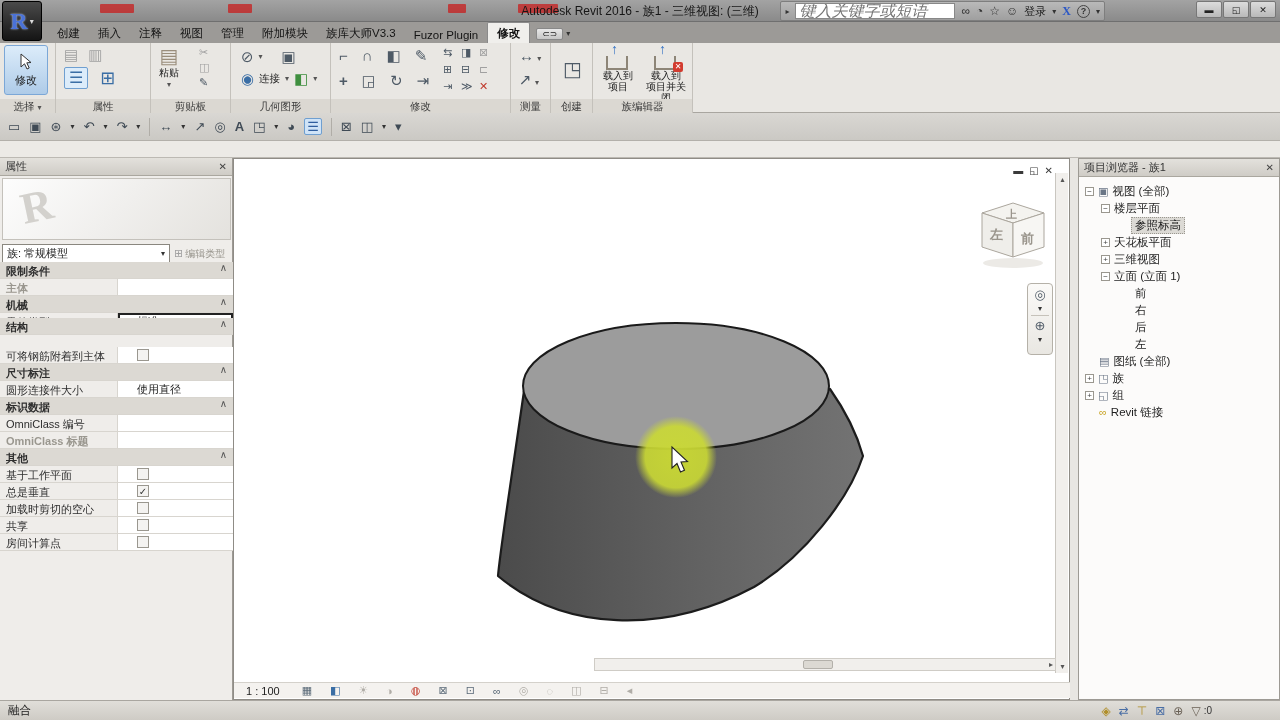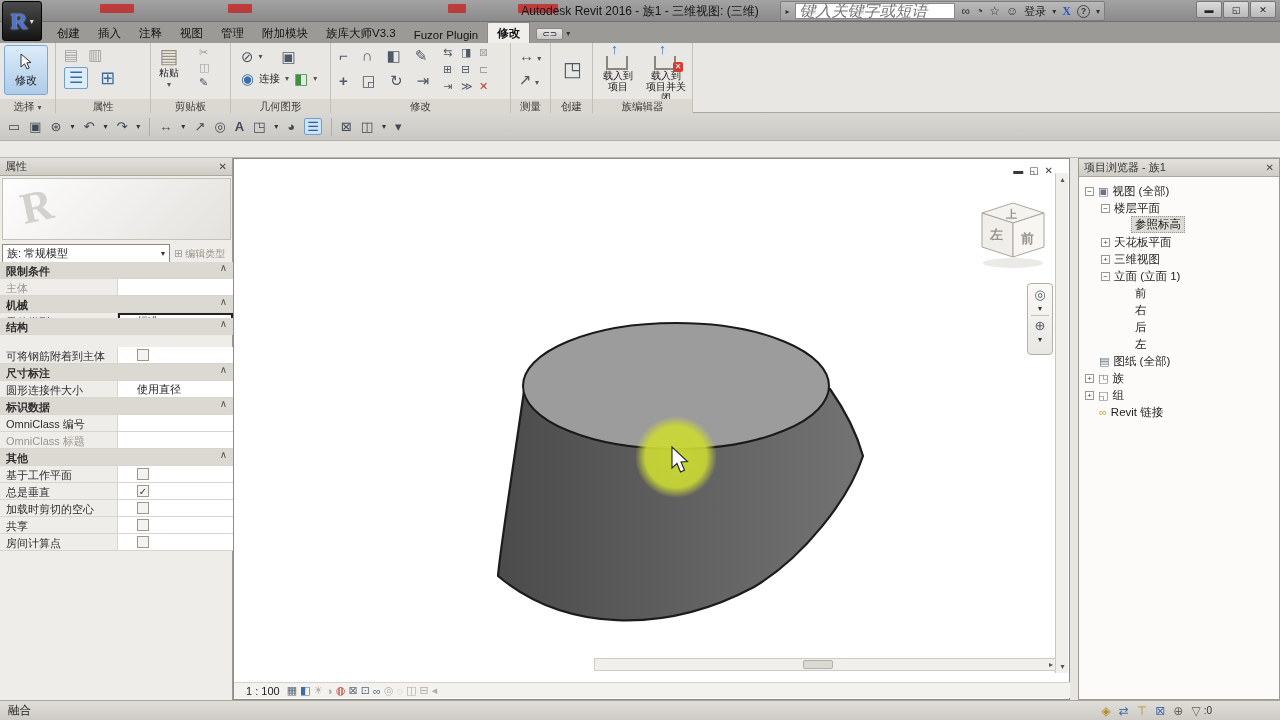--- a/index.html
+++ b/index.html
@@ -68,21 +68,21 @@
   #props { position:absolute; left:0; top:158px; width:233px; height:542px; background:#efedea; border-right:1px solid #9d9a94; }
   #propsHead { height:18px; background:linear-gradient(#e3e1dc,#cfccc6); border-bottom:1px solid #aaa79f; display:flex; align-items:center; padding:0 5px; font-size:11px; color:#333; }
   #propsHead .x { margin-left:auto; font-size:10px; color:#444; }
   #preview { position:absolute; left:2px; top:20px; width:229px; height:62px; background:linear-gradient(135deg,#fdfdfd,#e4e2de); border:1px solid #c4c1bb; overflow:hidden; }
   #previewR { position:absolute; left:18px; top:2px; font-size:44px; color:#d3d1cd; font-weight:bold; transform:rotate(-12deg); font-family:"Liberation Serif",serif; }
   #typeSel { position:absolute; left:2px; top:86px; width:168px; height:19px; background:#fff; border:1px solid #8a877f; display:flex; align-items:center; padding:0 4px; font-size:11px; }
   #typeSel .dd { margin-left:auto; font-size:8px; color:#333; }
   #editType { position:absolute; left:174px; top:86px; width:57px; height:19px; color:#9a978f; font-size:10px; display:flex; align-items:center; gap:2px; }
   .prow { position:absolute; left:0; width:233px; height:17px; border-bottom:1px solid #d8d5cf; display:flex; font-size:11px; }
   .prow .plab { width:118px; padding:2px 2px 0 6px; color:#2e2e2e; border-right:1px solid #d8d5cf; white-space:nowrap; overflow:hidden; }
-  .prow .plab.dim { color:#9a978f; }
+  .prow .plab.dim { color:#9a978f;font-weight:bold; }
   .prow .pval { flex:1; background:#fff; padding:1px 3px 0 19px; color:#222; position:relative; }
   .prow.section { background:#dcd9d3; font-weight:bold; }
   .prow.section .plab { border-right:none; width:auto; flex:1; }
   .prow.section .chev { margin-left:auto; padding-right:6px; color:#555; font-size:10px; font-weight:normal; }
   .pval.sel { outline:2px solid #222; outline-offset:-2px; }
   .cb { display:inline-block; width:12px; height:12px; border:1px solid #9a978f; background:#f4f3f1; font-size:10px; line-height:11px; text-align:center; color:#333; margin-top:1px; }
   #propsFoot { position:absolute; left:0; bottom:2px; width:233px; height:22px; display:flex; align-items:center; padding:0 6px; }
   #propsHelp { color:#2a5db0; text-decoration:underline; font-size:11px; }
   #applyBtn { margin-left:auto; width:64px; height:19px; border:1px solid #aaa79f; border-radius:2px; background:linear-gradient(#f2f1ee,#dddbd6); color:#8f8c85; font-size:11px; text-align:center; line-height:18px; }
 
@@ -93,21 +93,21 @@
   #scene { position:absolute; left:0; top:0; }
   #subtitle { position:absolute; left:282px; top:441px; width:248px; height:50px; background:#7e7e7e; color:#fff;
     font-size:33px; font-weight:bold; display:flex; align-items:center; justify-content:center; letter-spacing:1px; z-index:6; }
   #navbar { position:absolute; right:16px; top:124px; width:26px; height:72px; background:linear-gradient(#fbfaf8,#e9e7e2); border:1px solid #b5b1a8; border-radius:4px; z-index:5; display:flex; flex-direction:column; align-items:center; padding-top:3px; gap:2px; }
   .navic { font-size:13px; color:#4e5a66; }
   #vsb { position:absolute; right:1px; top:14px; width:13px; height:500px; background:#f1efec; border-left:1px solid #c9c6c0; z-index:4; }
   #vsb .arr { position:absolute; left:0; width:13px; height:13px; font-size:8px; text-align:center; color:#555; line-height:13px; }
   #hsb { position:absolute; left:360px; bottom:28px; width:462px; height:13px; background:#f1efec; border:1px solid #cfccc6; z-index:4; }
   #hsb .thumb { position:absolute; left:208px; top:1px; width:30px; height:9px; background:#dcd9d3; border:1px solid #b3b0aa; border-radius:2px; }
   #hsb .arr { position:absolute; right:2px; top:0; font-size:8px; color:#555; line-height:12px; }
-  #vcb { position:absolute; left:0; bottom:1px; width:836px; height:16px; background:#f4f2ef; border-top:1px solid #d4d1cb; display:flex; align-items:center; gap:3px; padding-left:12px; z-index:5; }
+  #vcb { position:absolute; left:0; bottom:1px; width:836px; height:16px; background:#f4f2ef; border-top:1px solid #d4d1cb; display:flex; align-items:center; gap:18px; padding-left:12px; z-index:5; }
   #vcbScale { font-size:11px; color:#222; margin-right:4px; }
   .vic { font-size:11px; color:#5a6a78; }
   .vic.dim { color:#b0ada7; }
   .vic.blue { color:#3a6ea5; }
   .vic.red { color:#c0392b; }
 
   
   #gapstrip { position:absolute; left:1070px; top:158px; width:8px; height:542px; background:#e8e6e2; }
   #browser { position:absolute; left:1078px; top:158px; width:202px; height:542px; background:#fcfbfa; border:1px solid #9d9a94; }
   #browHead { height:18px; background:linear-gradient(#e3e1dc,#cfccc6); border-bottom:1px solid #aaa79f; display:flex; align-items:center; padding:0 5px; font-size:11px; color:#333; }
@@ -490,21 +490,21 @@
   </div>
   <div class="trow" style="top:24px;left:6px;">
       <span class="texp">−</span>
       <span class="ticon">▣</span>
       <span>视图 (全部)</span>
     </div>
   <div class="trow" style="top:41px;left:22px;">
       <span class="texp">−</span>
       <span>楼层平面</span>
     </div>
-  <div class="trow" style="top:58px;left:52px;align-items:flex-end;">
+  <div class="trow" style="top:58px;left:52px;">
       <span class="tsel">参照标高</span>
     </div>
   <div class="trow" style="top:75px;left:22px;">
       <span class="texp">+</span>
       <span>天花板平面</span>
     </div>
   <div class="trow" style="top:92px;left:22px;">
       <span class="texp">+</span>
       <span>三维视图</span>
     </div>

